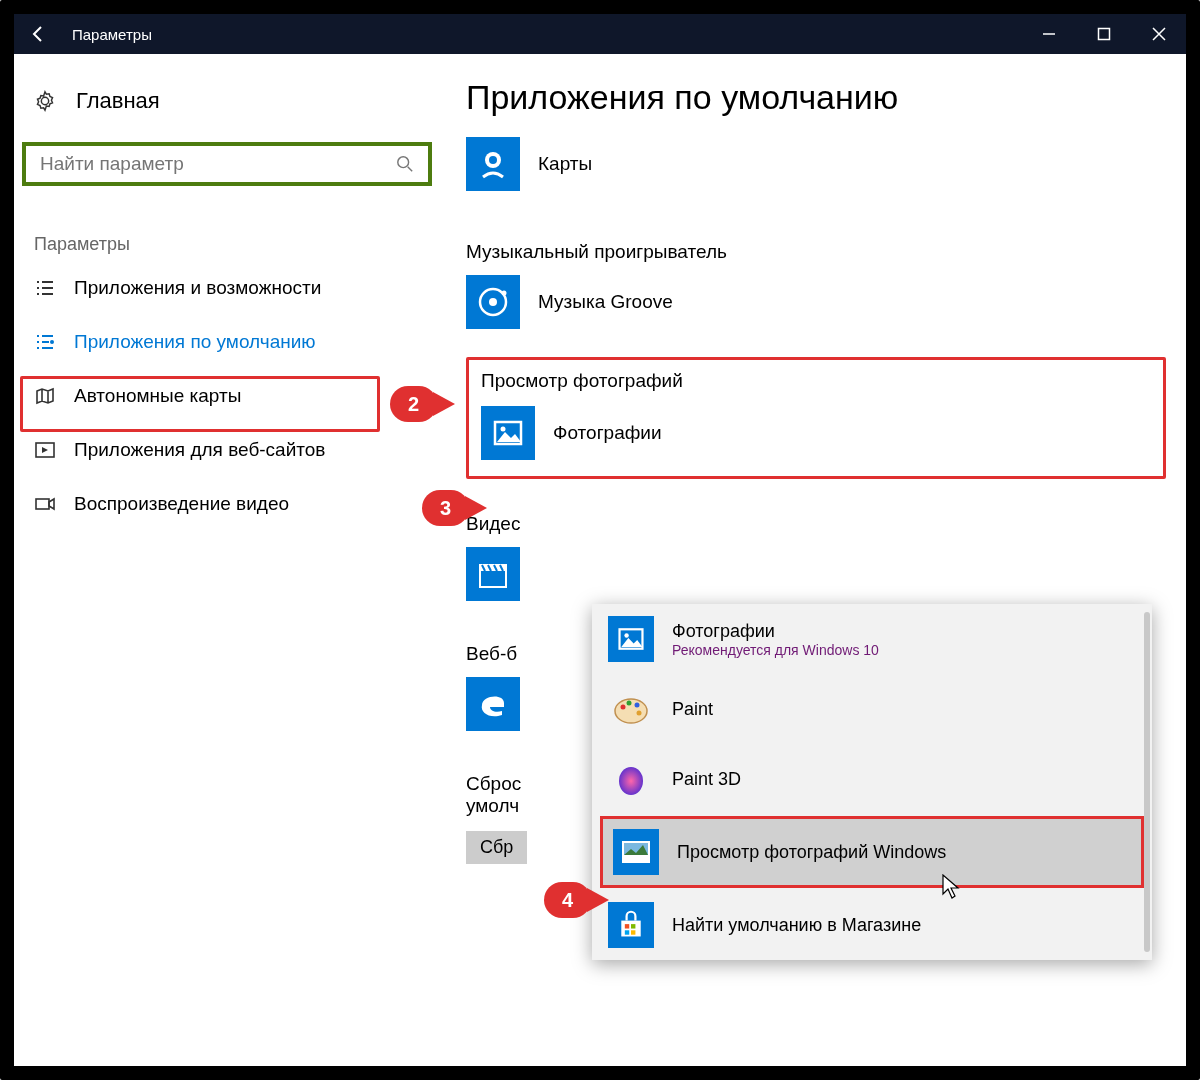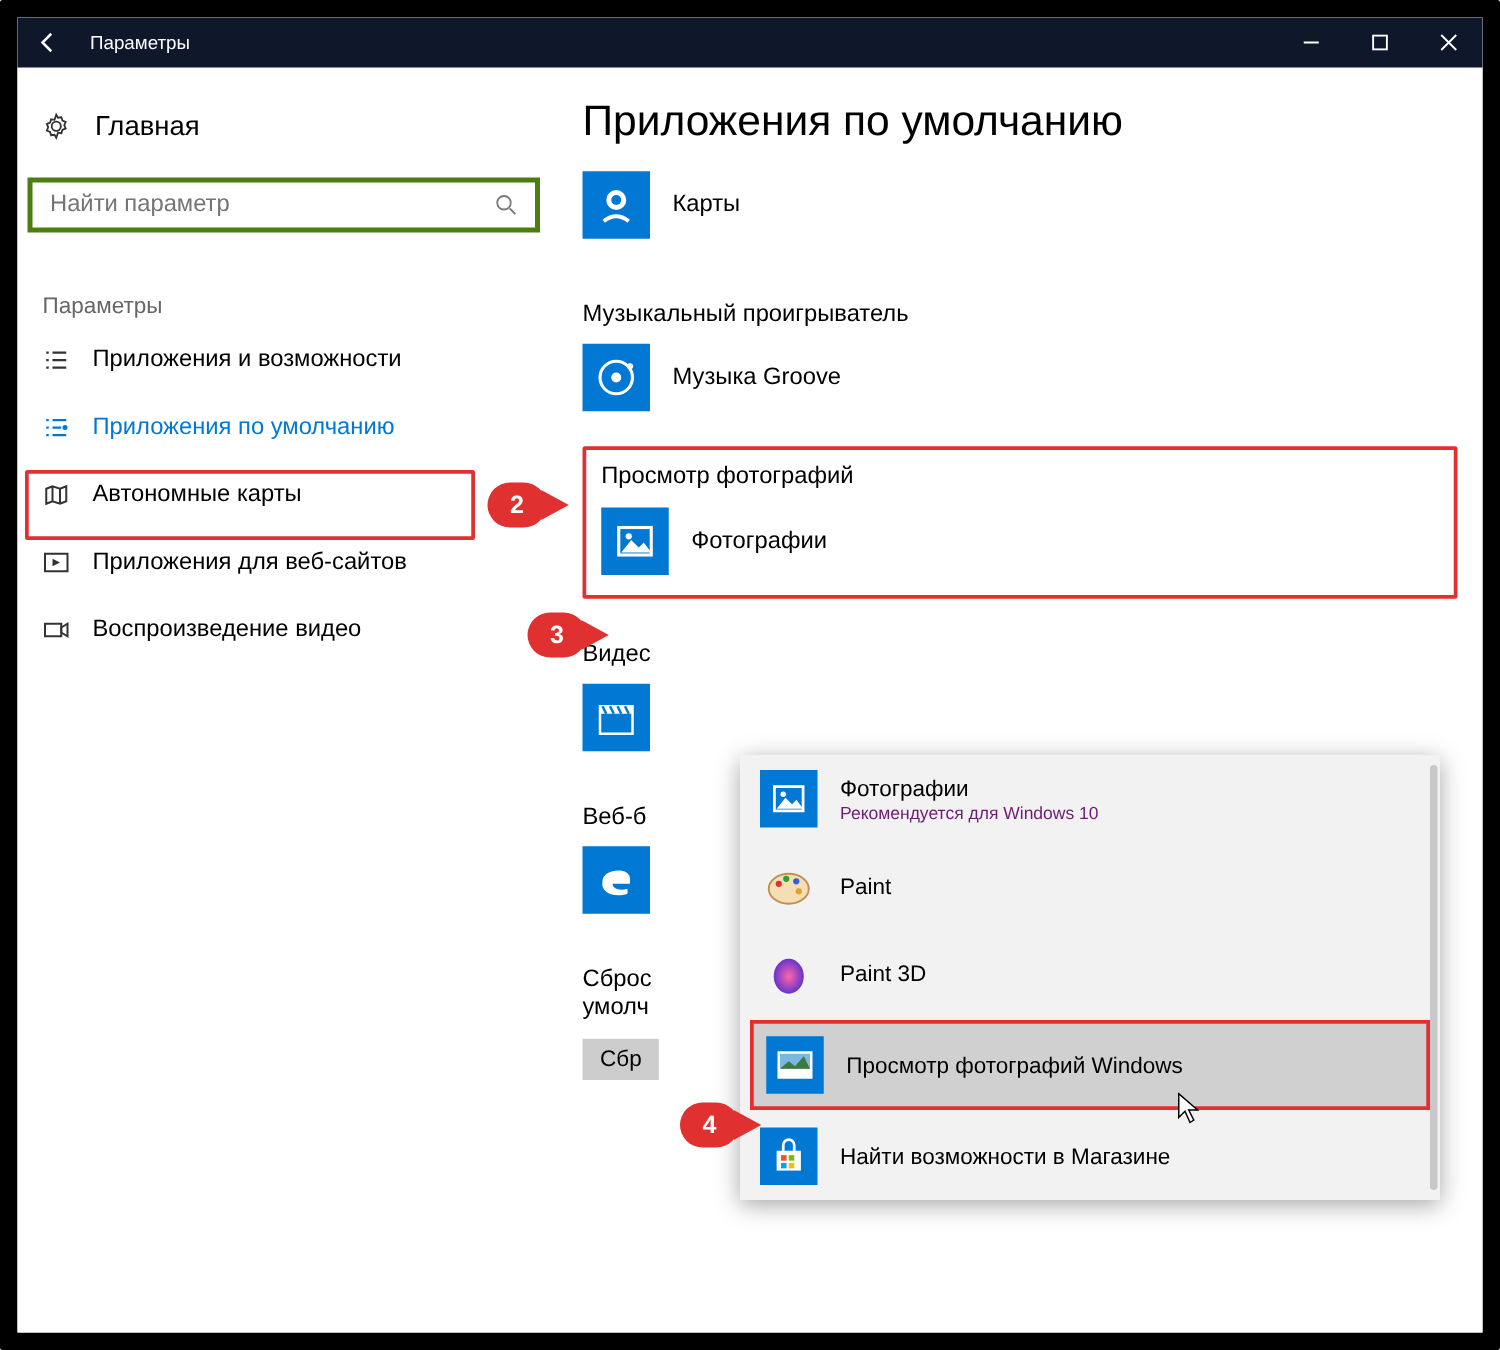--- a/index.html
+++ b/index.html
@@ -307,21 +307,21 @@
         <svg width="30" height="30" viewBox="0 0 34 34">
             <rect x="6" y="12" width="22" height="18" fill="#fff"></rect>
             <path d="M12 12 V7 a5 5 0 0 1 10 0 V12" stroke="#fff" stroke-width="2.5" fill="none"></path>
             <rect x="10" y="16" width="5" height="5" fill="#f25022"></rect>
             <rect x="17" y="16" width="5" height="5" fill="#7fba00"></rect>
             <rect x="10" y="23" width="5" height="5" fill="#00a4ef"></rect>
             <rect x="17" y="23" width="5" height="5" fill="#ffb900"></rect>
           </svg>
       </div>
       <div class="names">
-          <span class="fn">Найти возможности в Магазине</span>
+          <span class="fn">Найти умолчанию в Магазине</span>
         </div>
     </div>
 
     <div class="scroll-track"></div>
   </div>
 
   <div class="pill" style="left:530px; top:868px;">
     <span class="num">4</span>
       <span class="arrow"></span>
   </div>

